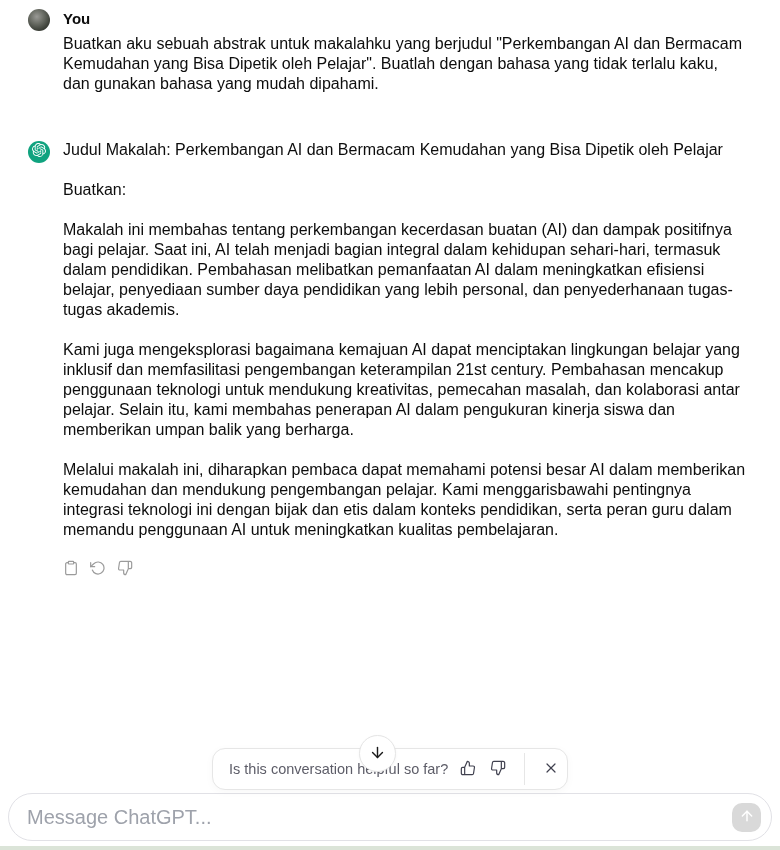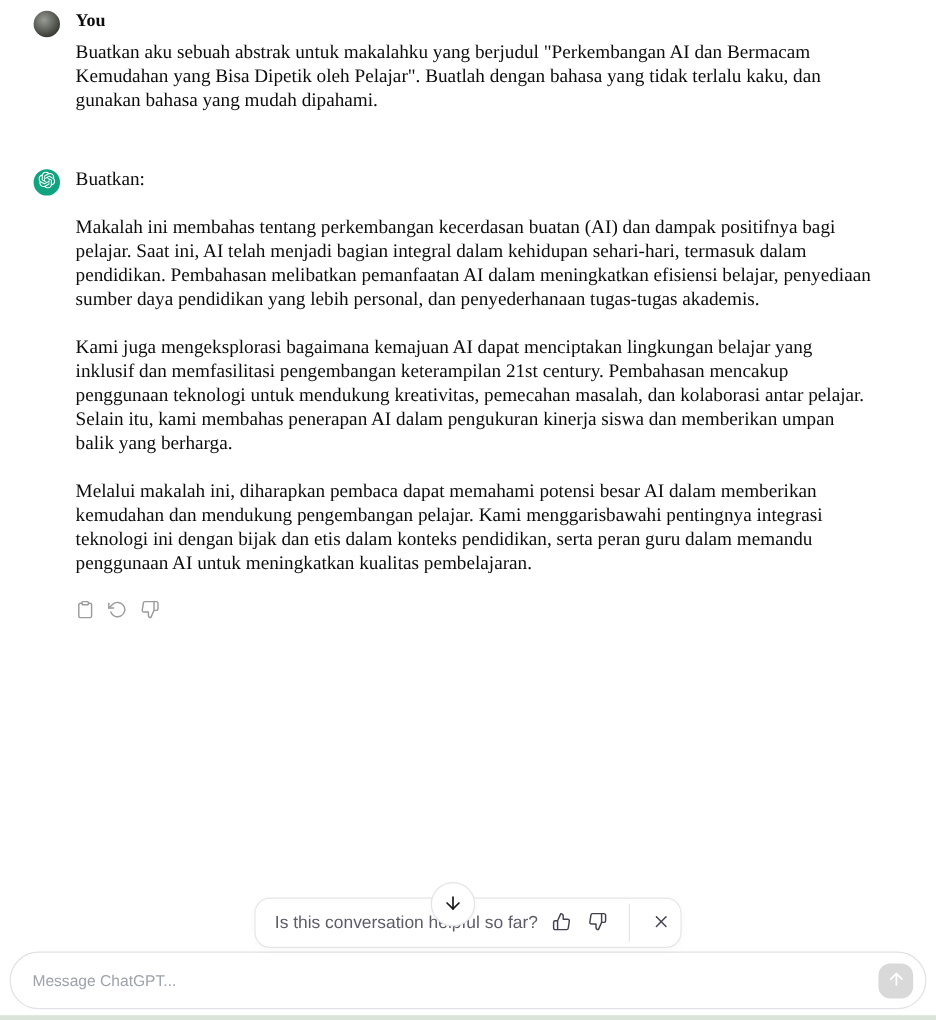--- a/index.html
+++ b/index.html
@@ -2,21 +2,21 @@
 <html><head>
 <meta charset="utf-8">
 <style>
   * { margin:0; padding:0; box-sizing:border-box; }
   html,body { background:#fff; }
   .app {
     position:relative; width:780px; height:850px; overflow:hidden;
     background:#ffffff; font-family:"Liberation Sans", sans-serif;
     color:#0d0d0d;
   }
-  .thread { position:absolute; top:8px; left:28px; right:52px;font-family:Liberation Serif, serif; }
+  .thread { position:absolute; top:8px; left:28px; right:32px; }
   .message { display:flex; gap:13px; }
   .message.assistant { margin-top:46px; }
   .avatar {
     width:22px; height:22px; border-radius:50%; flex:none; margin-top:1px;
     overflow:hidden;
   }
   .user-avatar {
     background:radial-gradient(circle at 40% 35%, #9a9a96 0%, #6b6e66 35%, #3c4038 70%, #23251f 100%);
   }
   .gpt-avatar {
@@ -58,21 +58,21 @@
   .fb-btn svg { width:16px; height:16px; }
   .fb-divider { width:1px; align-self:stretch; margin:4px 6px; background:#e6e6e6; }
 
   
   .composer {
     position:absolute; top:793px; left:8px; right:8px; height:48px;
     border:1px solid #e1e1e6; border-radius:26px; background:#fff;
     display:flex; align-items:center; padding:0 10px 0 18px; z-index:4;
   }
   .composer input {
-    flex:1; border:none; outline:none; font-size:13px;
+    flex:1; border:none; outline:none; font-size:20px;
     font-family:"Liberation Sans", sans-serif; color:#1d4ed8; background:transparent;
   }
   .composer input::placeholder { color:#9ea2ab; opacity:1; }
   .send-btn {
     width:29px; height:29px; border:none; border-radius:10px; background:#d9d9d9;
     color:#fff; display:flex; align-items:center; justify-content:center;
     cursor:pointer; flex:none;
   }
   .send-btn svg { width:16px; height:16px; }
 
@@ -97,20 +97,21 @@
 
     <div class="message assistant">
       <div class="avatar gpt-avatar">
         <span>
           <svg viewBox="0 0 24 24" fill="#ffffff" xmlns="http://www.w3.org/2000/svg">
               <path d="M22.2819 9.8211a5.9847 5.9847 0 0 0-.5157-4.9108 6.0462 6.0462 0 0 0-6.5098-2.9A6.0651 6.0651 0 0 0 4.9807 4.1818a5.9847 5.9847 0 0 0-3.9977 2.9 6.0462 6.0462 0 0 0 .7427 7.0966 5.98 5.98 0 0 0 .511 4.9107 6.051 6.051 0 0 0 6.5146 2.9001A5.9847 5.9847 0 0 0 13.2599 24a6.0557 6.0557 0 0 0 5.7718-4.2058 5.9894 5.9894 0 0 0 3.9977-2.9001 6.0557 6.0557 0 0 0-.7475-7.0729zm-9.022 12.6081a4.4755 4.4755 0 0 1-2.8764-1.0408l.1419-.0804 4.7783-2.7582a.7948.7948 0 0 0 .3927-.6813v-6.7369l2.02 1.1686a.071.071 0 0 1 .038.0615v5.5826a4.504 4.504 0 0 1-4.4945 4.4944zm-9.6607-4.1254a4.4708 4.4708 0 0 1-.5346-3.0137l.142.0852 4.783 2.7582a.7712.7712 0 0 0 .7806 0l5.8428-3.3685v2.3324a.0804.0804 0 0 1-.0332.0615L9.74 19.9502a4.4992 4.4992 0 0 1-6.1408-1.6464zM2.3408 7.8956a4.485 4.485 0 0 1 2.3655-1.9728V11.6a.7664.7664 0 0 0 .3879.6765l5.8144 3.3543-2.0201 1.1685a.0757.0757 0 0 1-.071 0l-4.8303-2.7865A4.504 4.504 0 0 1 2.3408 7.8956zm16.5963 3.8558L13.1038 8.364 15.1192 7.2a.0757.0757 0 0 1 .071 0l4.8303 2.7913a4.4944 4.4944 0 0 1-.6765 8.1042v-5.6772a.79.79 0 0 0-.407-.667zm2.0107-3.0231l-.142-.0852-4.7735-2.7818a.7759.7759 0 0 0-.7854 0L9.409 9.2297V6.8974a.0662.0662 0 0 1 .0284-.0615l4.8303-2.7866a4.4992 4.4992 0 0 1 6.6802 4.66zM8.3065 12.863l-2.02-1.1638a.0804.0804 0 0 1-.038-.0567V6.0742a4.4992 4.4992 0 0 1 7.3757-3.4537l-.142.0805L8.704 5.459a.7948.7948 0 0 0-.3927.6813zm1.0976-2.3654l2.602-1.4998 2.6069 1.4998v2.9994l-2.5974 1.4997-2.6067-1.4997Z"></path>
             </svg>
         </span>
       </div>
       <div class="msg-body">
+        <p class="msg-text">Judul Makalah: Perkembangan AI dan Bermacam Kemudahan yang Bisa Dipetik oleh Pelajar</p>
         <p class="msg-text">Buatkan:</p>
         <p class="msg-text">Makalah ini membahas tentang perkembangan kecerdasan buatan (AI) dan dampak positifnya bagi pelajar. Saat ini, AI telah menjadi bagian integral dalam kehidupan sehari-hari, termasuk dalam pendidikan. Pembahasan melibatkan pemanfaatan AI dalam meningkatkan efisiensi belajar, penyediaan sumber daya pendidikan yang lebih personal, dan penyederhanaan tugas-tugas akademis.</p>
         <p class="msg-text">Kami juga mengeksplorasi bagaimana kemajuan AI dapat menciptakan lingkungan belajar yang inklusif dan memfasilitasi pengembangan keterampilan 21st century. Pembahasan mencakup penggunaan teknologi untuk mendukung kreativitas, pemecahan masalah, dan kolaborasi antar pelajar. Selain itu, kami membahas penerapan AI dalam pengukuran kinerja siswa dan memberikan umpan balik yang berharga.</p>
         <p class="msg-text">Melalui makalah ini, diharapkan pembaca dapat memahami potensi besar AI dalam memberikan kemudahan dan mendukung pengembangan pelajar. Kami menggarisbawahi pentingnya integrasi teknologi ini dengan bijak dan etis dalam konteks pendidikan, serta peran guru dalam memandu penggunaan AI untuk meningkatkan kualitas pembelajaran.</p>
 
         <div class="actions">
           <button class="icon-btn">
             <span>
               <svg viewBox="0 0 24 24" fill="none" stroke="currentColor" stroke-width="1.8" stroke-linecap="round" stroke-linejoin="round">
                   <path d="M16 4h2a2 2 0 0 1 2 2v14a2 2 0 0 1-2 2H6a2 2 0 0 1-2-2V6a2 2 0 0 1 2-2h2"></path>

